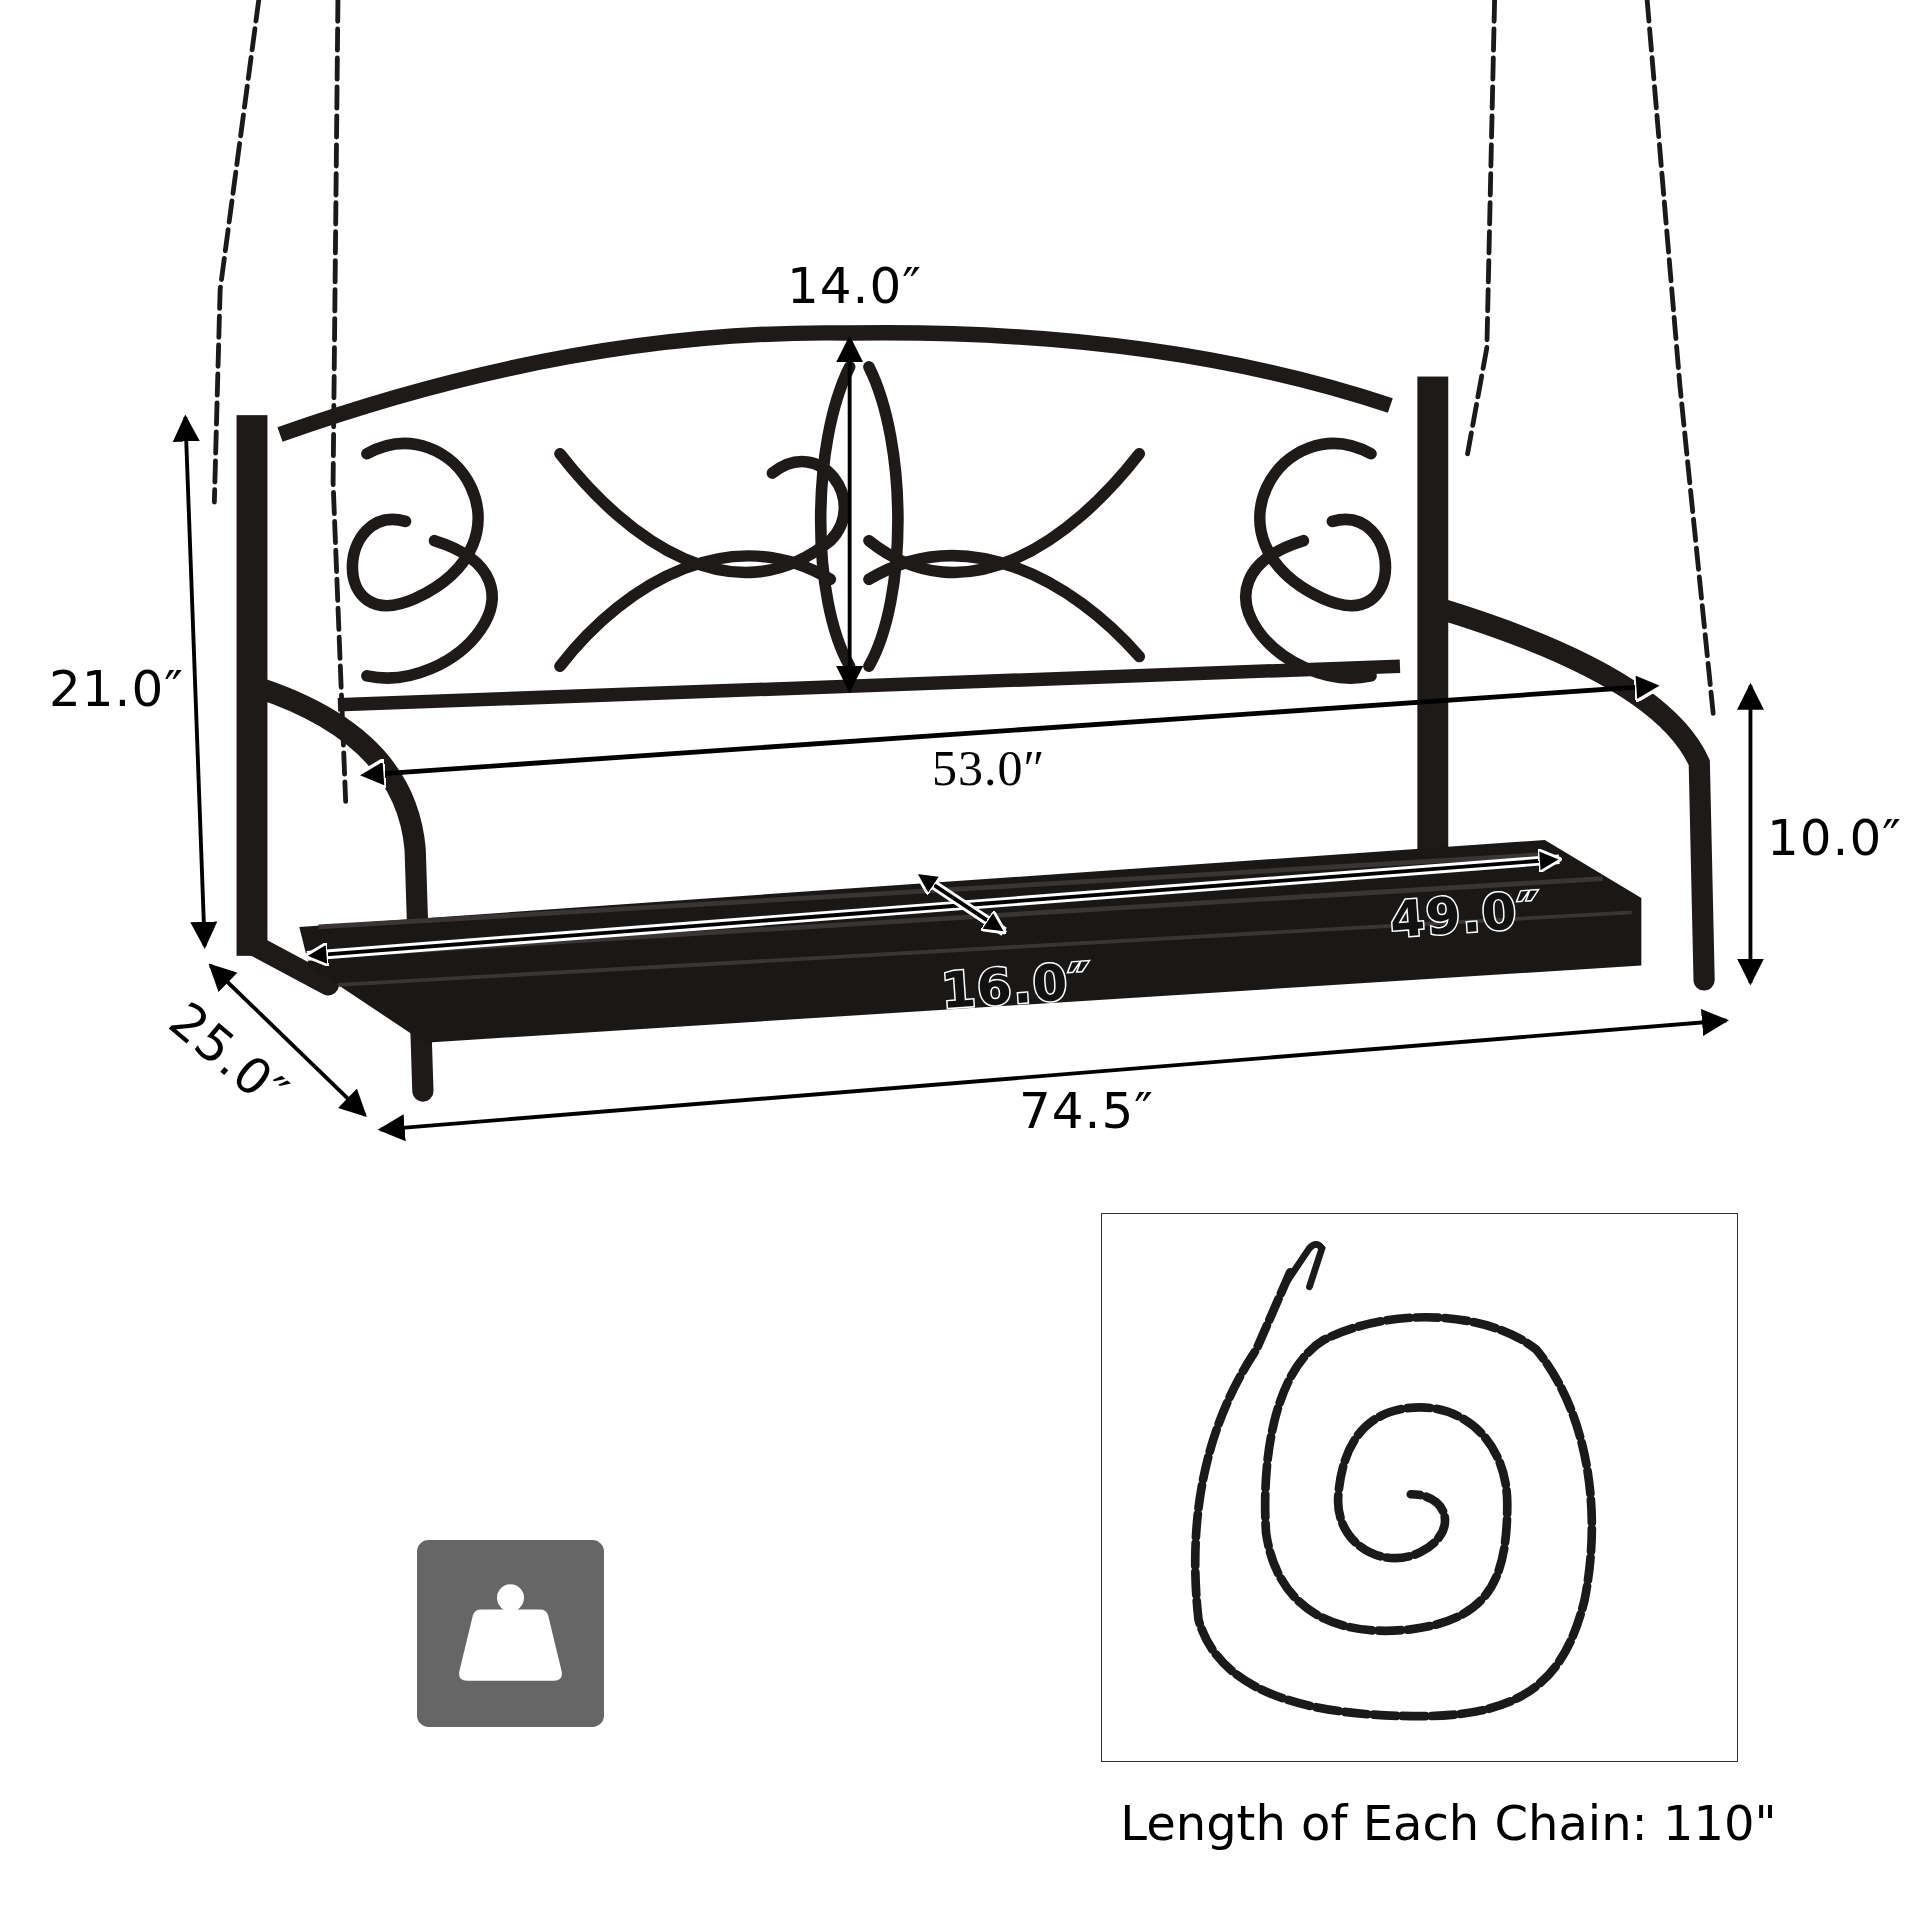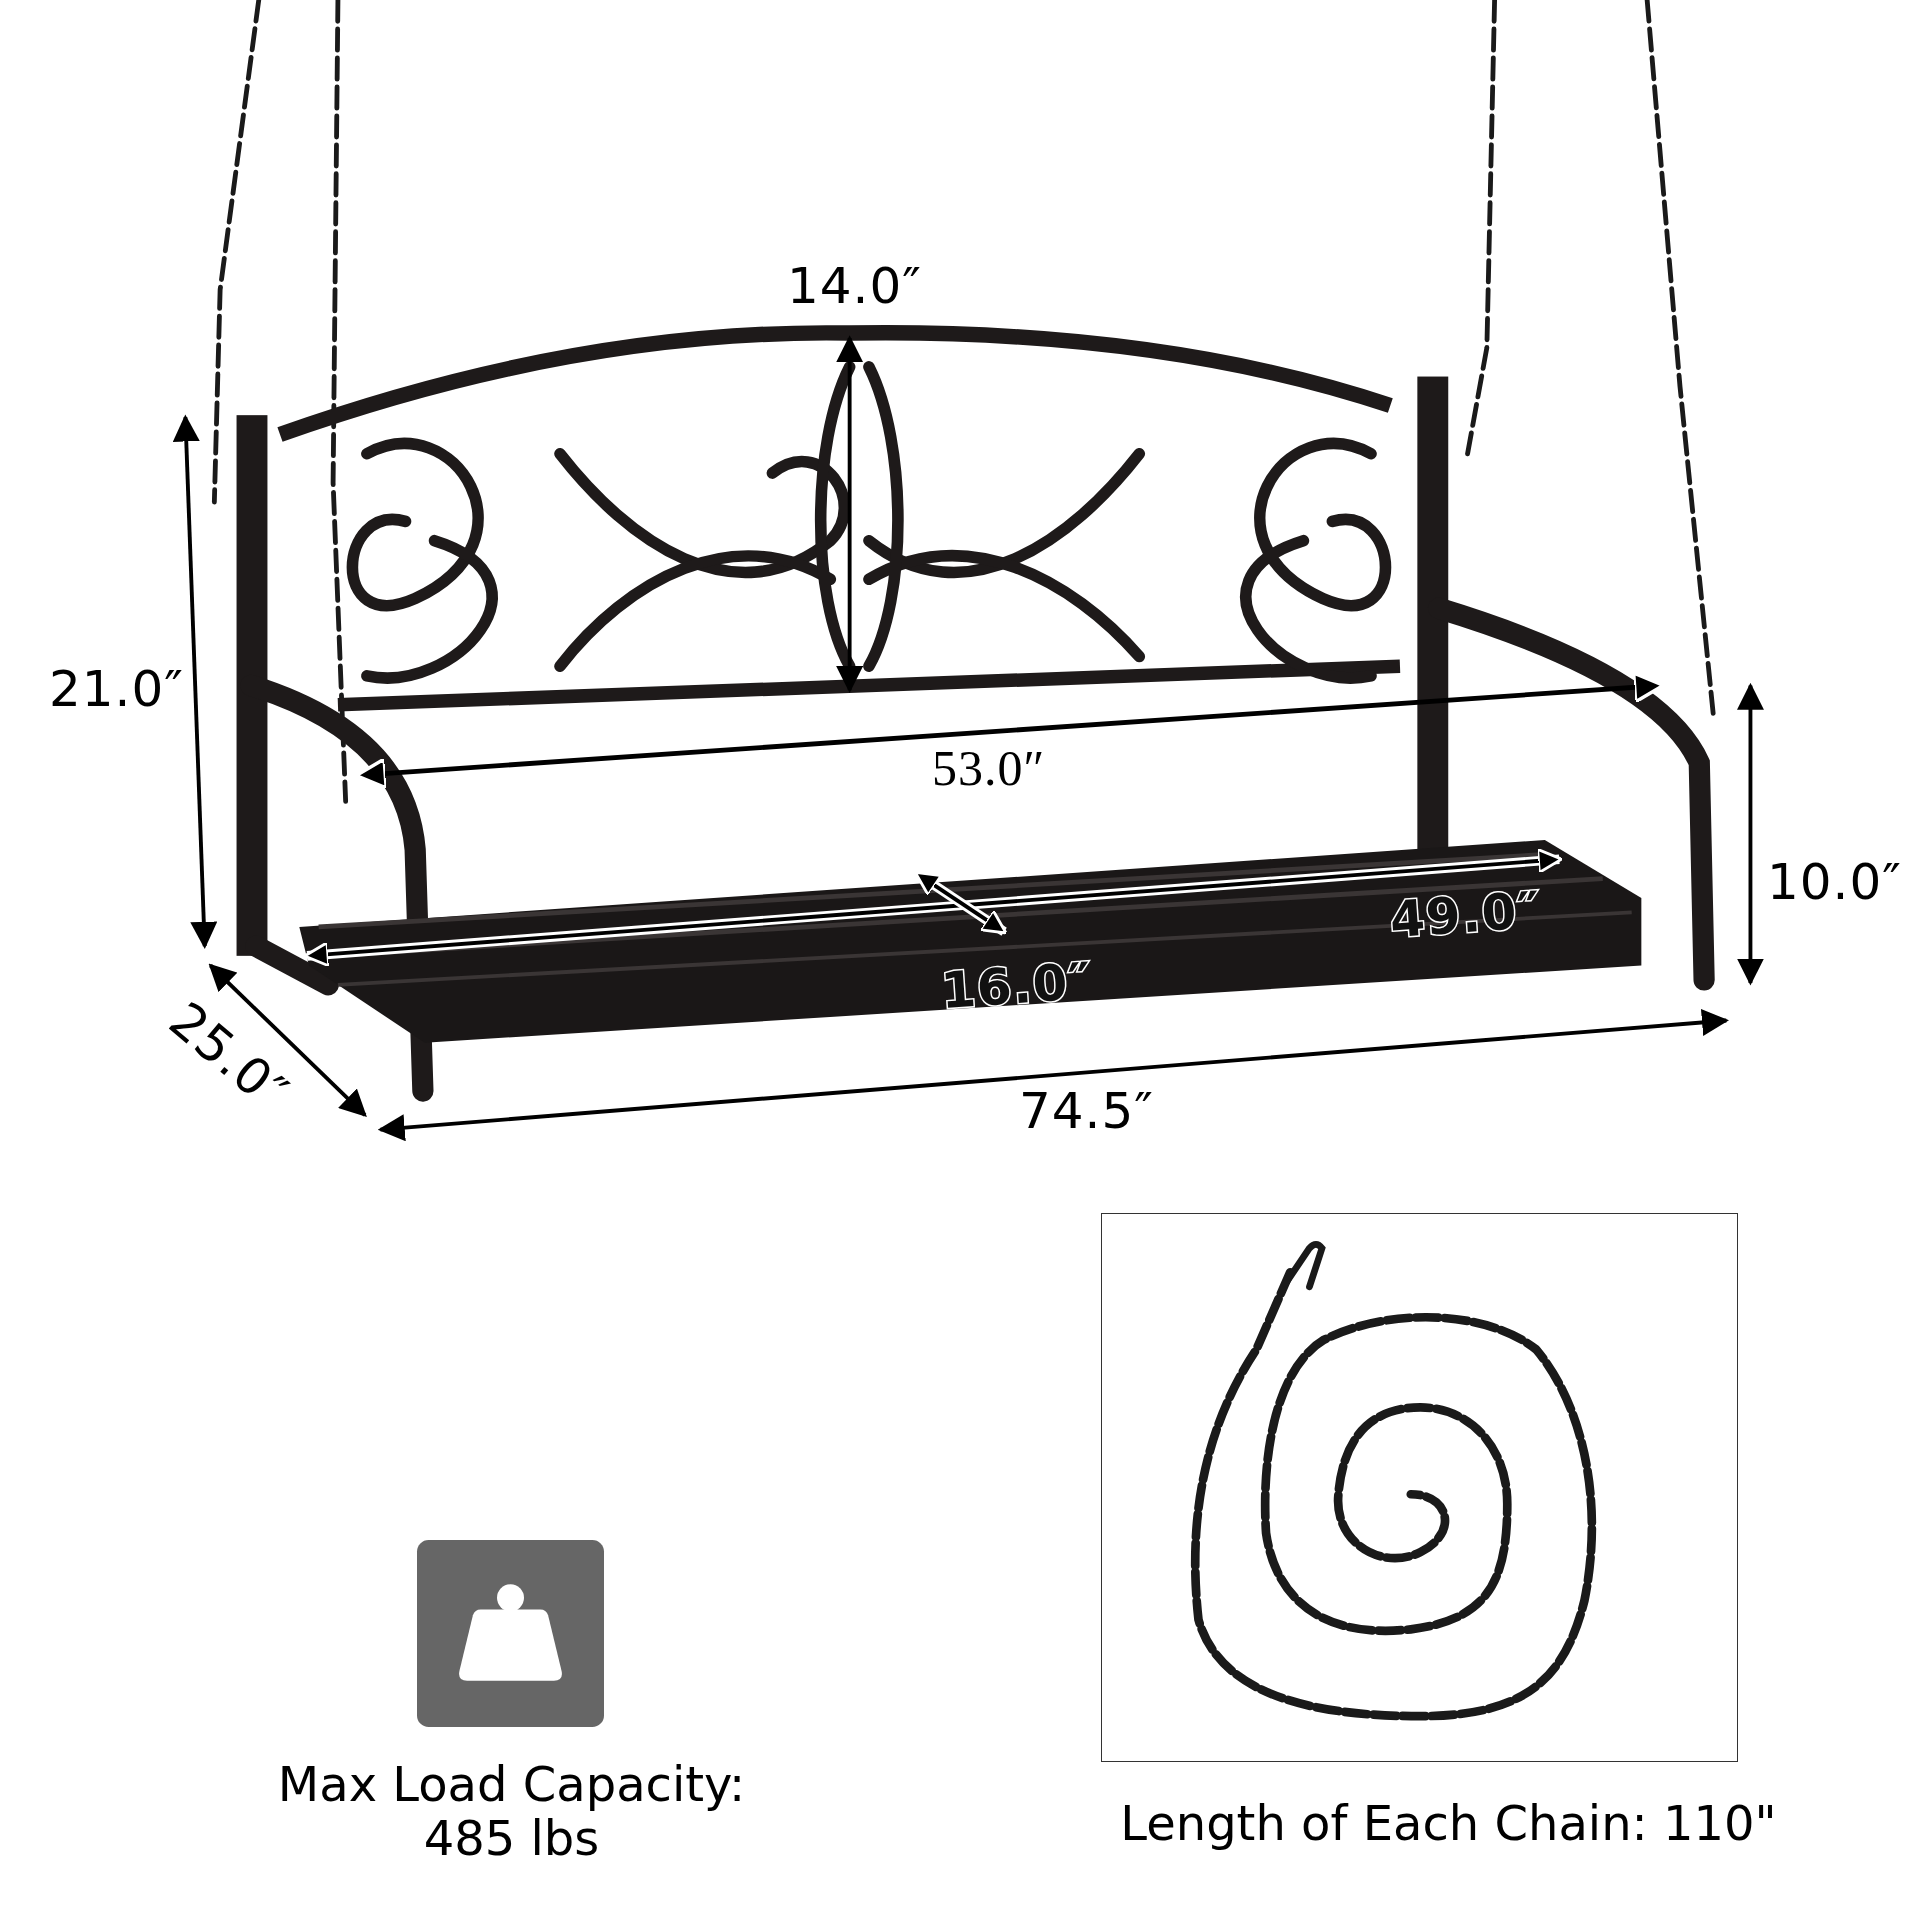--- a/index.html
+++ b/index.html
@@ -90,32 +90,28 @@
       <line x1="950" y1="905" x2="1040" y2="965" stroke="#000" stroke-width="4" marker-start="url(#ahw)" marker-end="url(#ahw)"></line>
     </g>
   </svg>
 
   <div class="dim" style="left:787px; top:261px;">14.0″</div>
   <div class="dim" style="left:49px; top:664px;">21.0″</div>
   <div class="dim rot" style="left:193px; top:994px; transform: rotate(40deg);">25.0″</div>
   <div class="dim" style="left:932px; top:743px;font-family:Liberation Serif, serif;">53.0″</div>
   <div class="dim outlined" style="left:1390px; top:890px; transform: rotate(-4deg);">49.0″</div>
   <div class="dim outlined" style="left:941px; top:961px; transform: rotate(-4deg);">16.0″</div>
-  <div class="dim" style="left:1767px; top:813px;margin-top:44px;">10.0″</div>
+  <div class="dim" style="left:1767px; top:813px;">10.0″</div>
   <div class="dim" style="left:1019px; top:1086px;">74.5″</div>
 
   <div class="feature-icon">
     <svg width="187" height="187" viewBox="0 0 194 194">
       <circle cx="97" cy="60" r="14" fill="#fff"></circle>
       <path d="M66 72 L128 72 Q134 72 136 78 L150 136 Q152 146 142 146 L52 146 Q42 146 44 136 L58 78 Q60 72 66 72 z" fill="#fff"></path>
     </svg>
-  </div>
-  <div class="feature-text" style="left:222px; top:1757px; width:579px;">
-    <div>Max Load Capacity:</div>
-    <div>485 lbs</div>
   </div>
 
   <div class="chain-box">
     <svg width="633" height="546" viewBox="0 0 656 565">
       <g fill="none" stroke="#1a1a1a" stroke-width="9" stroke-dasharray="24 6" stroke-linecap="round">
         <path d="M195 60 L160 140 C 100 230, 90 330, 100 420 C 120 490, 200 520, 330 520 C 440 520, 480 480, 500 400 C 520 300, 500 200, 450 140 C 400 100, 300 95, 230 130 C 180 160, 165 250, 170 330 C 180 400, 230 440, 320 430 C 400 420, 420 380, 420 300 C 420 240, 380 200, 330 200 C 280 200, 250 230, 245 290 C 240 340, 290 370, 330 350 C 370 330, 360 290, 320 290"></path>
       </g>
       <path d="M190 72 L215 35 Q222 27 228 35 L215 75" fill="none" stroke="#1a1a1a" stroke-width="7" stroke-linecap="round"></path>
     </svg>
   </div>

